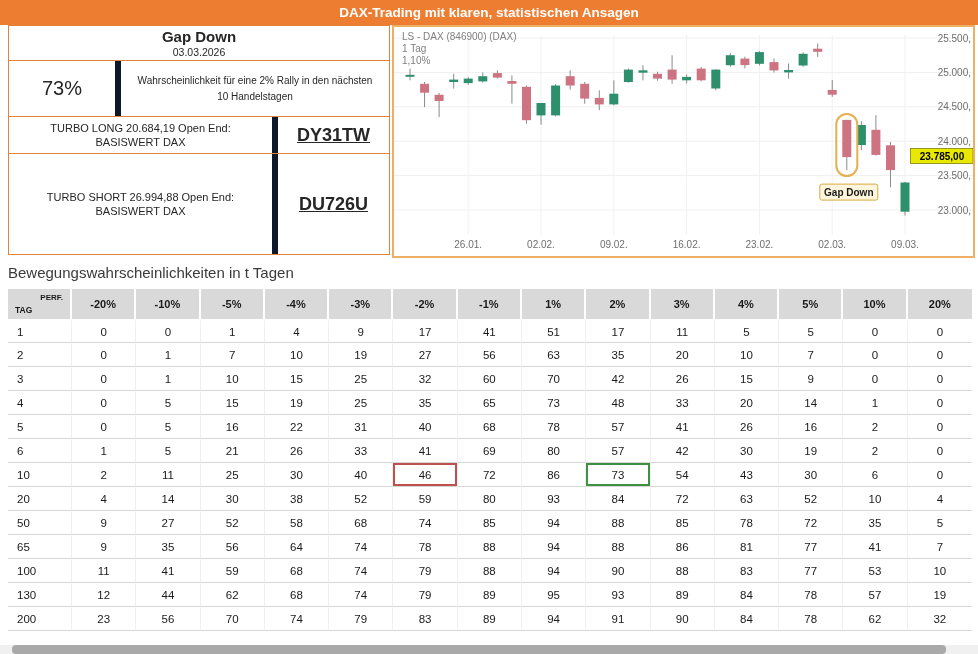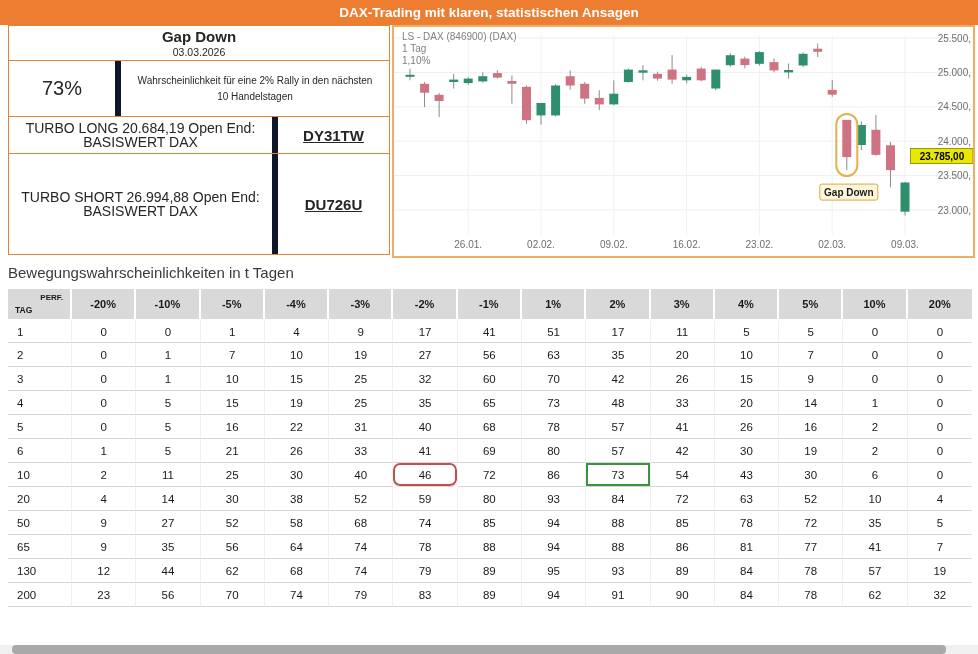--- a/index.html
+++ b/index.html
@@ -17,22 +17,22 @@
   .sp-row:last-child{border-bottom:none;flex:1;}
   .sp-cell{box-sizing:border-box;display:flex;flex-direction:column;align-items:center;justify-content:center;text-align:center;}
   .sp-divider{border-right:6px solid #0f172a;}
   .sp-title-row{height:35px;flex-direction:column;align-items:center;justify-content:center;}
   .sp-title{font-weight:bold;font-size:15px;line-height:18px;}
   .sp-date{font-size:10.5px;line-height:12px;}
   .sp-prob-row{height:56px;}
   .sp-prob{width:112px;font-size:20px;}
   .sp-desc{flex:1;font-size:10px;line-height:16px;padding:0 16px;}
   .sp-turbo-row{height:37px;}
-  .sp-turbo{width:269px;font-size:14px;line-height:14px;}
-  .sp-code{flex:1;font-size:15px;font-weight:bold;text-decoration:underline;cursor:pointer;}
+  .sp-turbo{width:269px;font-size:11px;line-height:14px;}
+  .sp-code{flex:1;font-size:18px;font-weight:bold;text-decoration:underline;cursor:pointer;}
   .sp-prob-row2{height:59px;}
 
   
   .chart-panel{position:absolute;left:392px;top:25px;width:583px;height:233px;
     border:2px solid #ecaf63;box-sizing:border-box;background:#fff;}
   .chart-panel svg{display:block;}
 
   
   .table-section{position:absolute;left:8px;top:264px;width:964px;}
   .table-title{font-size:15px;line-height:18px;color:#3a3a3a;margin:0 0 7px 0;}
@@ -41,21 +41,21 @@
     border-right:2px solid #fff;box-sizing:border-box;}
   table.prob th:last-child{border-right:none;}
   table.prob th.corner{width:64px;position:relative;}
   .corner-perf{position:absolute;top:4px;right:7px;font-size:8px;font-weight:bold;}
   .corner-tag{position:absolute;bottom:4px;left:7px;font-size:8.5px;font-weight:bold;}
   table.prob td{height:24px;font-size:11.5px;color:#1a1a1a;text-align:center;
     border-bottom:1px solid #d6d6d6;border-right:1px solid #f0f0f0;box-sizing:border-box;background:#fff;}
   table.prob td:last-child{border-right:none;}
   table.prob tbody tr:first-child td{border-top:2px solid #fff;}
   table.prob td.tag-cell{text-align:left;padding-left:9px;}
-  table.prob td.hl-red{box-shadow:inset 0 0 0 2px #c0504d;border-radius:7px;}
+  table.prob td.hl-red{box-shadow:inset 0 0 0 2px #c0504d;}
   table.prob td.hl-green{box-shadow:inset 0 0 0 2px #3f9142;}
 
   
   .hscrollbar{position:absolute;left:0;top:645px;width:978px;height:9px;background:#f0f0f0;}
   .hscrollbar .thumb{position:absolute;left:12px;top:0;width:934px;height:9px;background:#a9a9a9;border-radius:4px;}
 </style>
 </head>
 <body>
 
 <div class="page">
@@ -394,20 +394,37 @@
             <td>88</td>
             <td>94</td>
             <td>88</td>
             <td>86</td>
             <td>81</td>
             <td>77</td>
             <td>41</td>
             <td>7</td>
           </tr>
           <tr>
+            <td class="tag-cell">100</td>
+            <td>11</td>
+            <td>41</td>
+            <td>59</td>
+            <td>68</td>
+            <td>74</td>
+            <td>79</td>
+            <td>88</td>
+            <td>94</td>
+            <td>90</td>
+            <td>88</td>
+            <td>83</td>
+            <td>77</td>
+            <td>53</td>
+            <td>10</td>
+          </tr>
+          <tr>
             <td class="tag-cell">130</td>
             <td>12</td>
             <td>44</td>
             <td>62</td>
             <td>68</td>
             <td>74</td>
             <td>79</td>
             <td>89</td>
             <td>95</td>
             <td>93</td>

